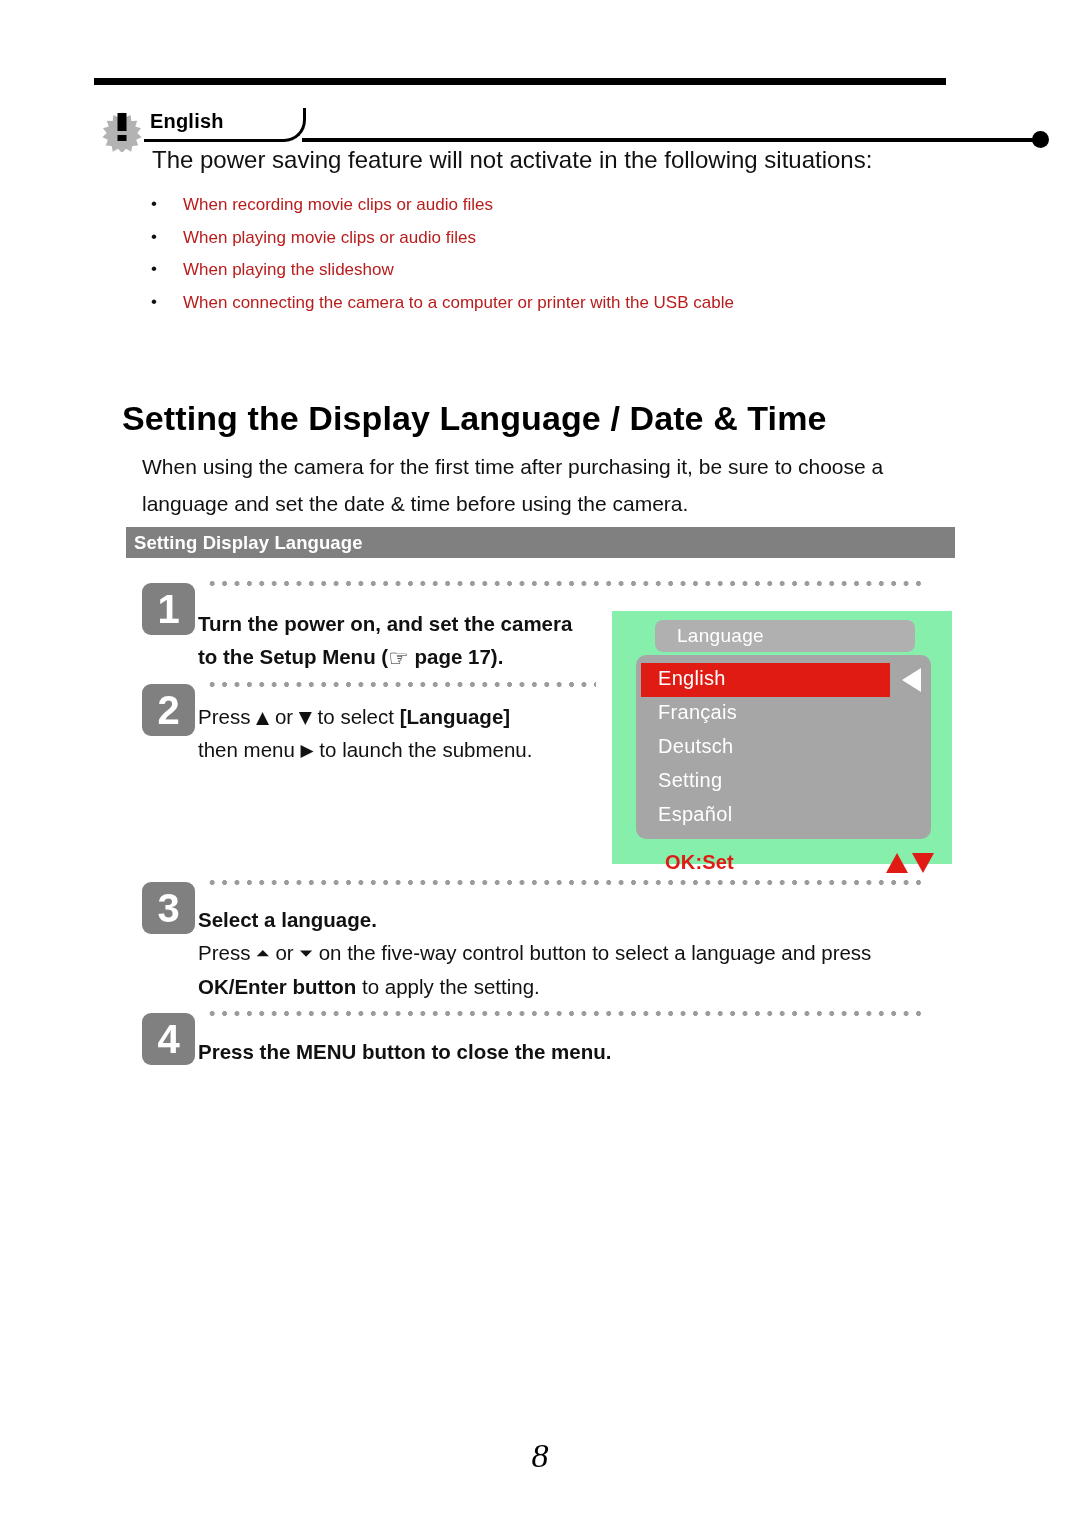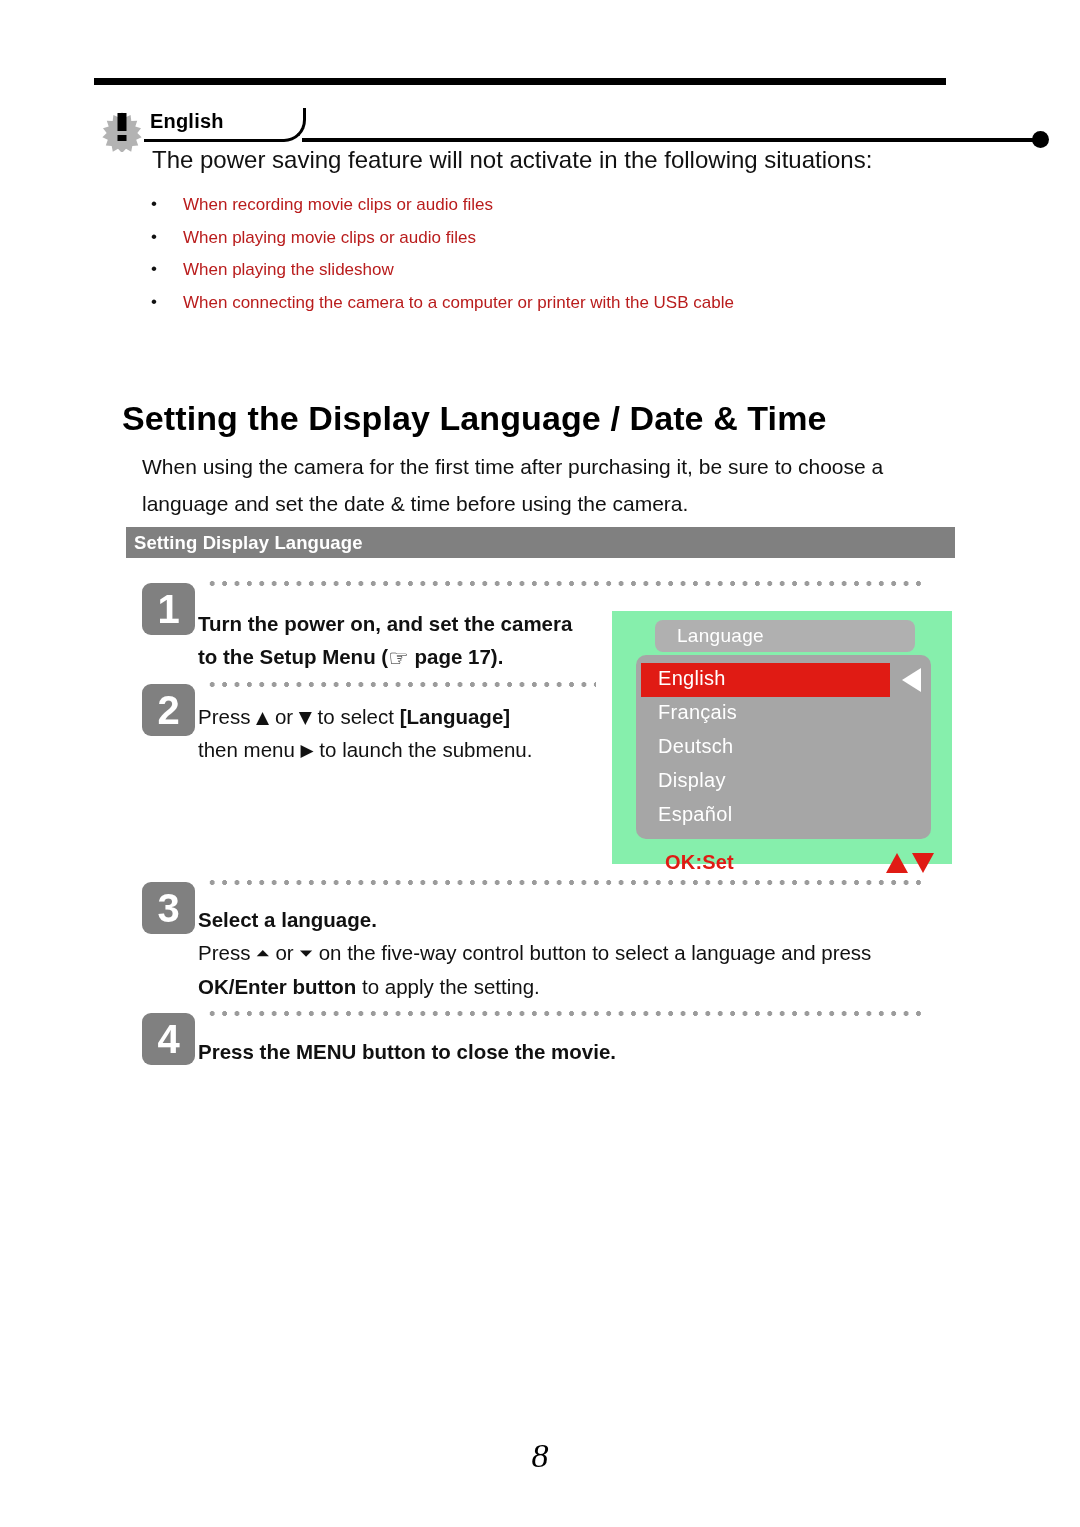--- a/index.html
+++ b/index.html
@@ -418,21 +418,21 @@
 
       <div class="lcd-row" style="top:42px;">
         <div class="txt">Français</div>
       </div>
 
       <div class="lcd-row" style="top:76px;">
         <div class="txt">Deutsch</div>
       </div>
 
       <div class="lcd-row" style="top:110px;">
-        <div class="txt">Display</div>
+        <div class="txt">Setting</div>
       </div>
 
       <div class="lcd-row" style="top:144px;">
         <div class="txt">Español</div>
       </div>
 
     </div>
     <div class="lcd-footer">
       <div class="lcd-ok">OK:Set</div>
       <div class="lcd-updown">
@@ -446,18 +446,18 @@
   <div class="step-badge" style="left:142px; top:882px;">3</div>
   <div class="step-text" style="left:198px; top:903px; width:760px;">
     <span class="nowrap" style="font-weight:bold;">Select a language.</span>
     <span class="nowrap"><span>Press </span><span class="glyph-box">⏶</span><span> or </span><span class="glyph-box">⏷</span><span> on the five-way control button to select a language and press</span></span>
     <span class="nowrap"><b>OK/Enter button</b><span> to apply the setting.</span></span>
   </div>
 
   <div class="dotline" style="left:206px; top:1011px; width:716px;"></div>
   <div class="step-badge" style="left:142px; top:1013px;">4</div>
   <div class="step-text" style="left:198px; top:1035px; width:700px; font-weight:bold;">
-    <span class="nowrap">Press the MENU button to close the movie.</span>
+    <span class="nowrap">Press the MENU button to close the menu.</span>
   </div>
 
   <div class="page-number">8</div>
 
 </div>
 
 </body></html>

